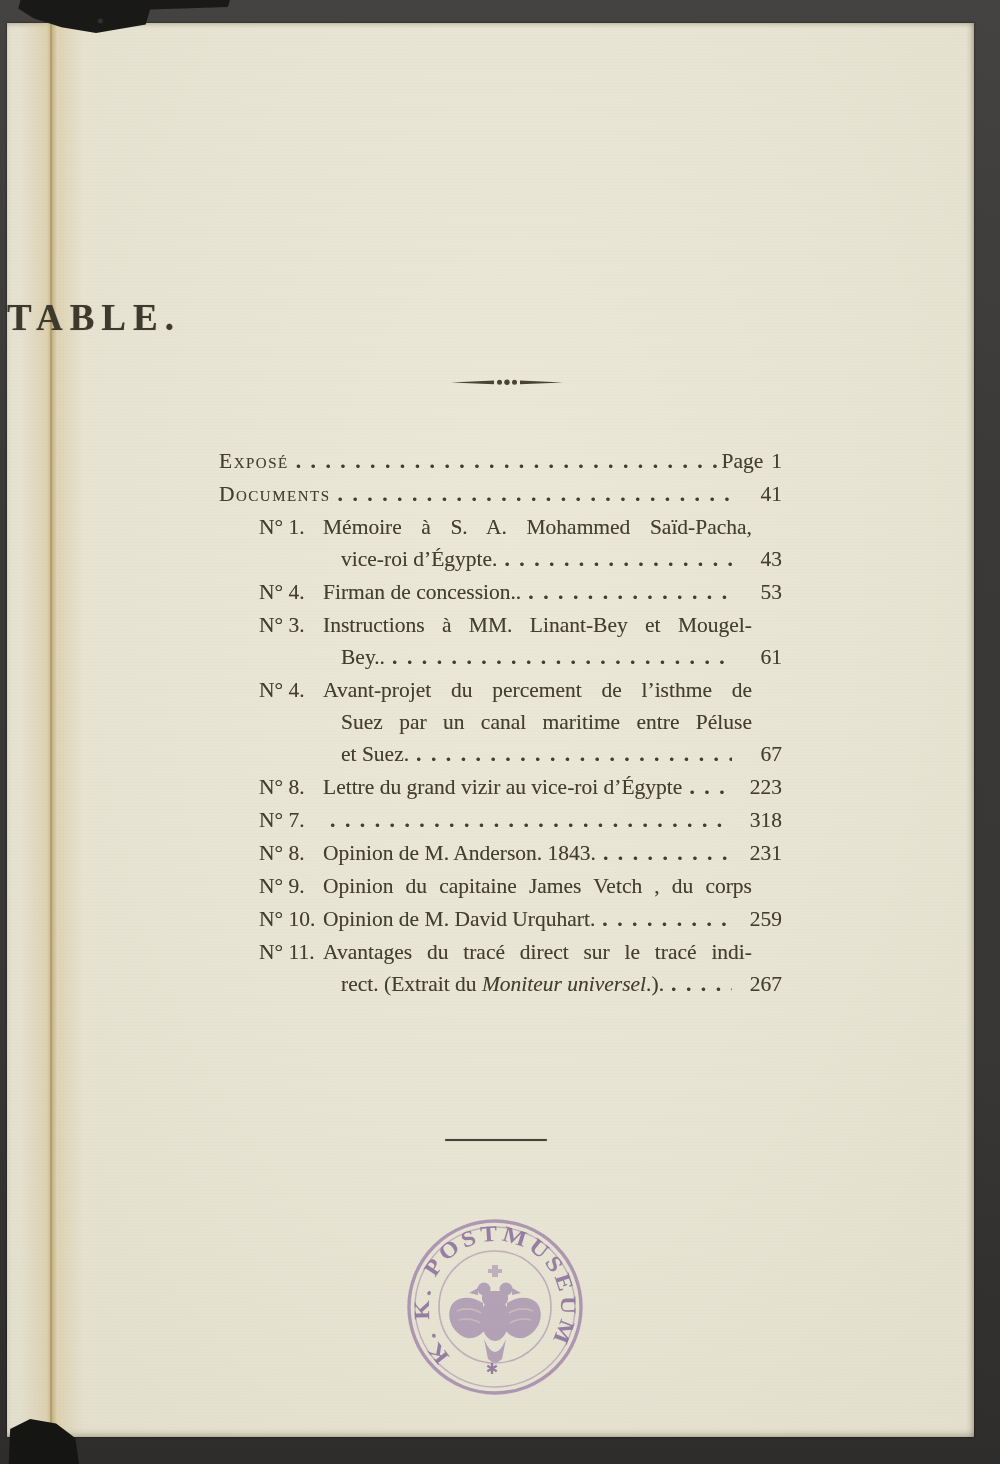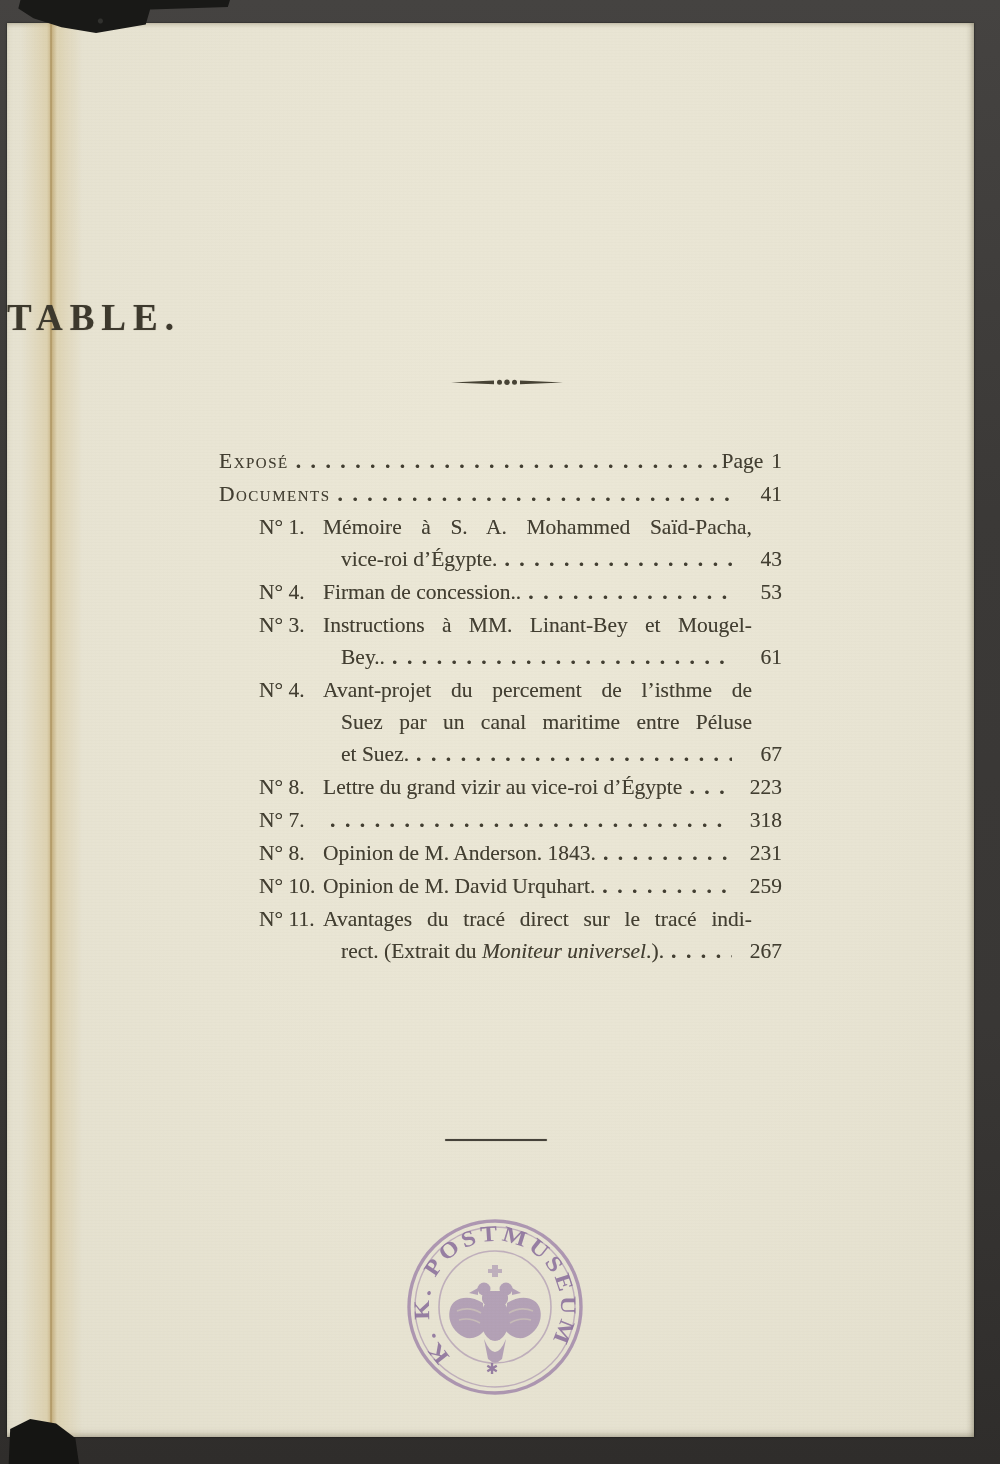--- a/index.html
+++ b/index.html
@@ -169,20 +169,24 @@
       <div class="entry sub">
         <div class="row">
           <span class="num">N° 8.</span>
           <span class="txt">Opinion de M. Anderson. 1843.</span>
           <span class="fill"></span>
           <span class="pagenum">231</span>
         </div>
       </div>
 
       <div class="entry sub">
+        <div class="row">
+          <span class="num">N° 9.</span>
+          <span class="txt-j">Opinion du capitaine James Vetch , du corps</span>
+        </div>
       </div>
 
       <div class="entry sub">
         <div class="row">
           <span class="num">N° 10.</span>
           <span class="txt">Opinion de M. David Urquhart.</span>
           <span class="fill"></span>
           <span class="pagenum">259</span>
         </div>
       </div>

